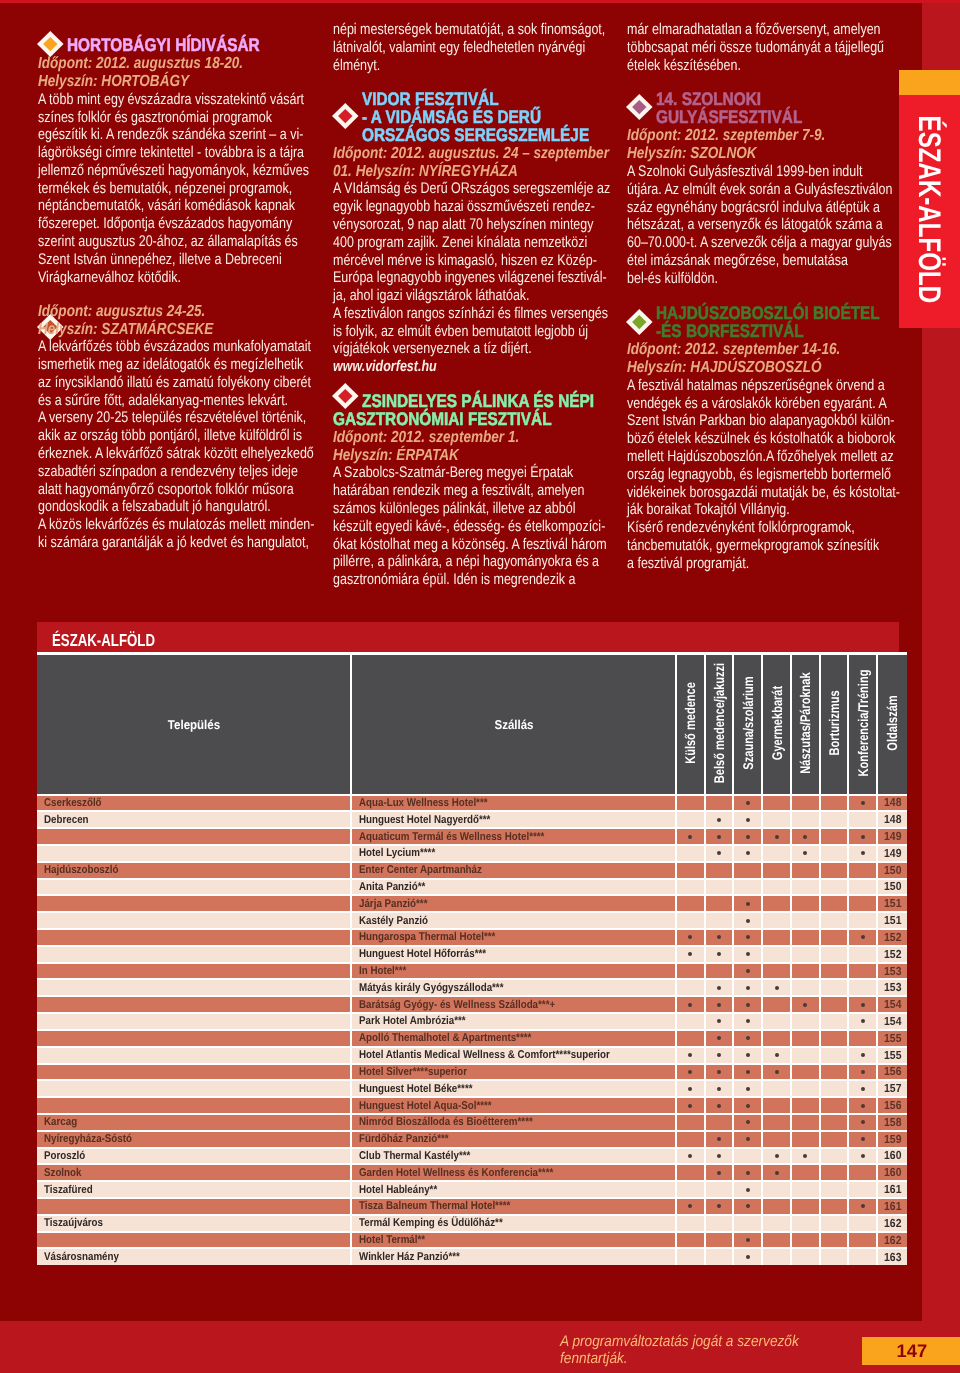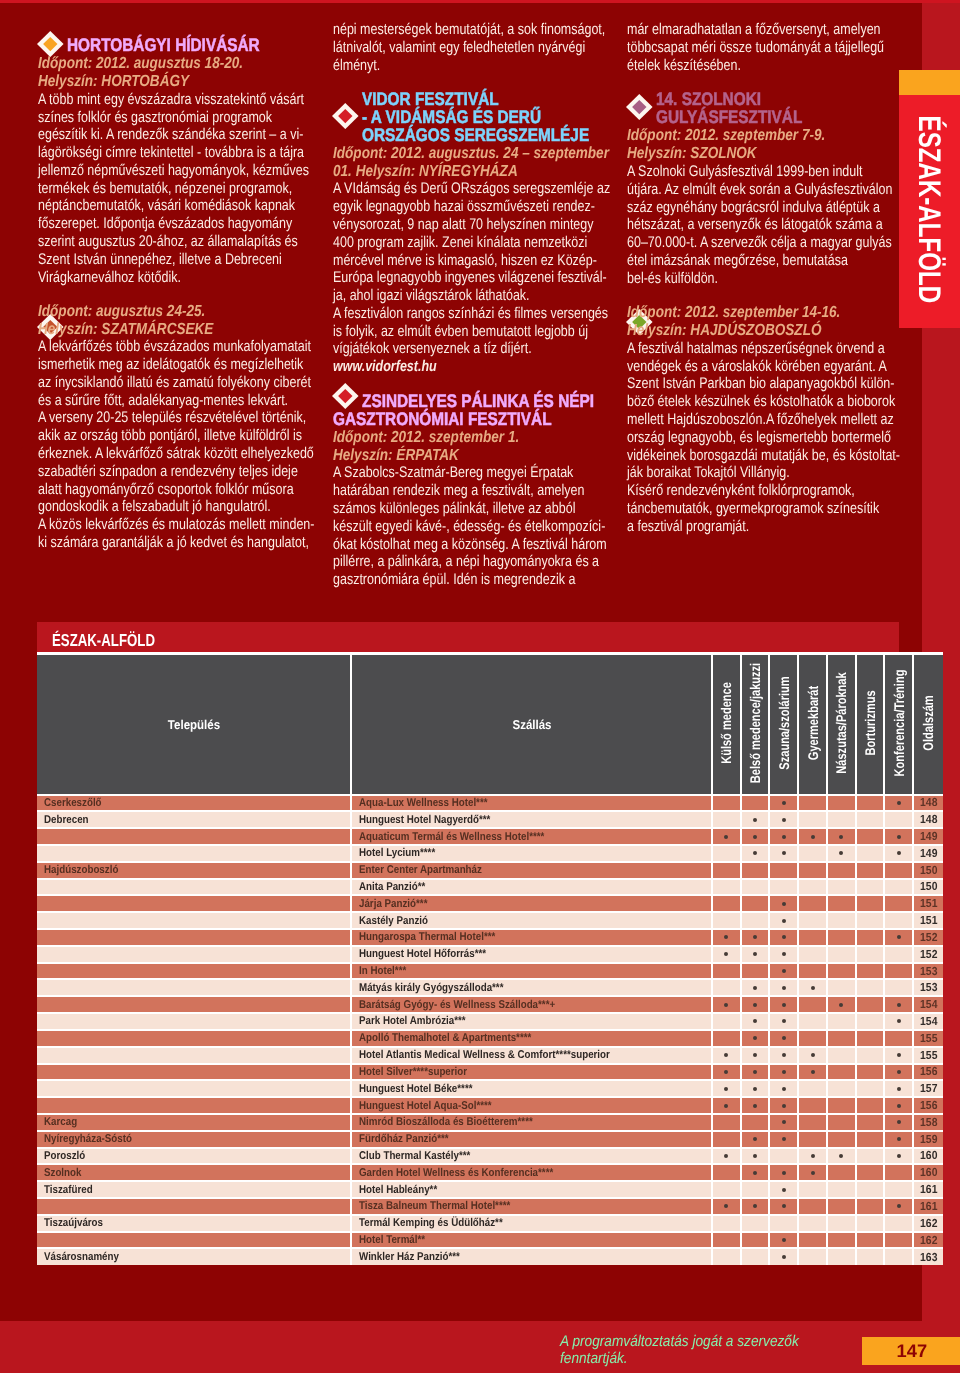--- a/index.html
+++ b/index.html
@@ -65,21 +65,21 @@
   td.town{padding-left:6.5px;}
   td.hotel{padding-left:7px;}
   td.num{text-align:center;font-size:11.7px;color:#332d2a;}
   td.num span{display:inline-block;transform:scaleX(0.89);}
   tbody tr.odd td.num{color:#5e3326;}
   td.dot{text-align:center;}
   .d{display:inline-block;width:4px;height:4px;border-radius:50%;background:#463b36;vertical-align:middle;}
 
   .foot{position:absolute;left:0;top:1321px;width:960px;height:52px;background:#b9161e;}
   .footnote{position:absolute;left:559.7px;top:1334px;width:320px;font-style:italic;
-      font-size:15.4px;line-height:16.7px;color:#86efac;}
+      font-size:15.4px;line-height:16.7px;color:#fdba74;}
   .footnote div{transform:scaleX(0.888);transform-origin:0 50%;white-space:nowrap;}
   .pagenum{position:absolute;left:861.8px;top:1337px;width:110px;height:27.7px;background:#faa41e;
       color:#8d0303;font-weight:bold;font-size:18.3px;display:flex;align-items:center;
       justify-content:flex-start;padding-left:34.8px;box-sizing:border-box;}
 </style>
 </head>
 <body>
 
 <div id="page">
   <div class="topedge"></div>
@@ -164,21 +164,21 @@
         <p class="para">A fesztiválon rangos színházi és filmes versengés</p>
         <p class="para">is folyik, az elmúlt évben bemutatott legjobb új</p>
         <p class="para">vígjátékok versenyeznek a tíz díjért.</p>
         <p class="para url">www.vidorfest.hu</p>
       </div>
       <div class="ev" style="top: 391.8px;">
         <span class="dia" style="top:-8.4px"><svg viewBox="0 0 26.6 26.1" width="26.6" height="26.1">
             <path d="M13.3 0 L26.6 13.05 L13.3 26.1 L0 13.05 Z" fill="#fdf6ef"></path>
             <path d="M13.3 5.9 L20.5 13.05 L13.3 20.2 L6.1 13.05 Z" fill="#d51e26"></path>
           </svg></span>
-        <h2 style="color:#f0abfc">
+        <h2 style="color:#86efac">
           <span class="tline ind">ZSINDELYES PÁLINKA ÉS NÉPI</span>
           <span class="tline">GASZTRONÓMIAI FESZTIVÁL</span>
         </h2>
         <p class="meta">Időpont: 2012. szeptember 1.</p>
         <p class="meta">Helyszín: ÉRPATAK</p>
         <p class="para">A Szabolcs-Szatmár-Bereg megyei Érpatak</p>
         <p class="para">határában rendezik meg a fesztivált, amelyen</p>
         <p class="para">számos különleges pálinkát, illetve az abból</p>
         <p class="para">készült egyedi kávé-, édesség- és ételkompozíci-</p>
         <p class="para">ókat kóstolhat meg a közönség. A fesztivál három</p>
@@ -209,20 +209,24 @@
         <p class="para">hétszázat, a versenyzők és látogatók száma a</p>
         <p class="para">60–70.000-t. A szervezők célja a magyar gulyás</p>
         <p class="para">étel imázsának megőrzése, bemutatása</p>
         <p class="para">bel-és külföldön.</p>
       </div>
       <div class="ev" style="top: 304.3px;">
         <span class="dia" style="top:5.1px"><svg viewBox="0 0 26.6 26.1" width="26.6" height="26.1">
             <path d="M13.3 0 L26.6 13.05 L13.3 26.1 L0 13.05 Z" fill="#fdf6ef"></path>
             <path d="M13.3 5.9 L20.5 13.05 L13.3 20.2 L6.1 13.05 Z" fill="#7ba728"></path>
           </svg></span>
+        <h2 style="color:#417c2e">
+          <span class="tline ind">HAJDÚSZOBOSZLÓI BIOÉTEL</span>
+          <span class="tline ind">-ÉS BORFESZTIVÁL</span>
+        </h2>
         <p class="meta">Időpont: 2012. szeptember 14-16.</p>
         <p class="meta">Helyszín: HAJDÚSZOBOSZLÓ</p>
         <p class="para">A fesztivál hatalmas népszerűségnek örvend a</p>
         <p class="para">vendégek és a városlakók körében egyaránt. A</p>
         <p class="para">Szent István Parkban bio alapanyagokból külön-</p>
         <p class="para">böző ételek készülnek és kóstolhatók a bioborok</p>
         <p class="para">mellett Hajdúszoboszlón.A főzőhelyek mellett az</p>
         <p class="para">ország legnagyobb, és legismertebb bortermelő</p>
         <p class="para">vidékeinek borosgazdái mutatják be, és kóstoltat-</p>
         <p class="para">ják boraikat Tokajtól Villányig.</p>
@@ -235,21 +239,21 @@
   <div class="tablewrap">
     <div class="regionbar">
         <span>ÉSZAK-ALFÖLD</span>
       </div>
     <table>
       <thead>
           <tr>
             <th style="width: 314px;">
               <span class="hh">Település</span>
             </th>
-            <th style="width: 361px;">
+            <th style="width: 325px;">
               <span class="hh">Szállás</span>
             </th>
             <th style="width: 28.73px;">
               <span class="vwrap">
                 <span class="vert">Külső medence</span>
               </span>
             </th>
             <th style="width: 28.73px;">
               <span class="vwrap">
                 <span class="vert">Belső medence/jakuzzi</span>

